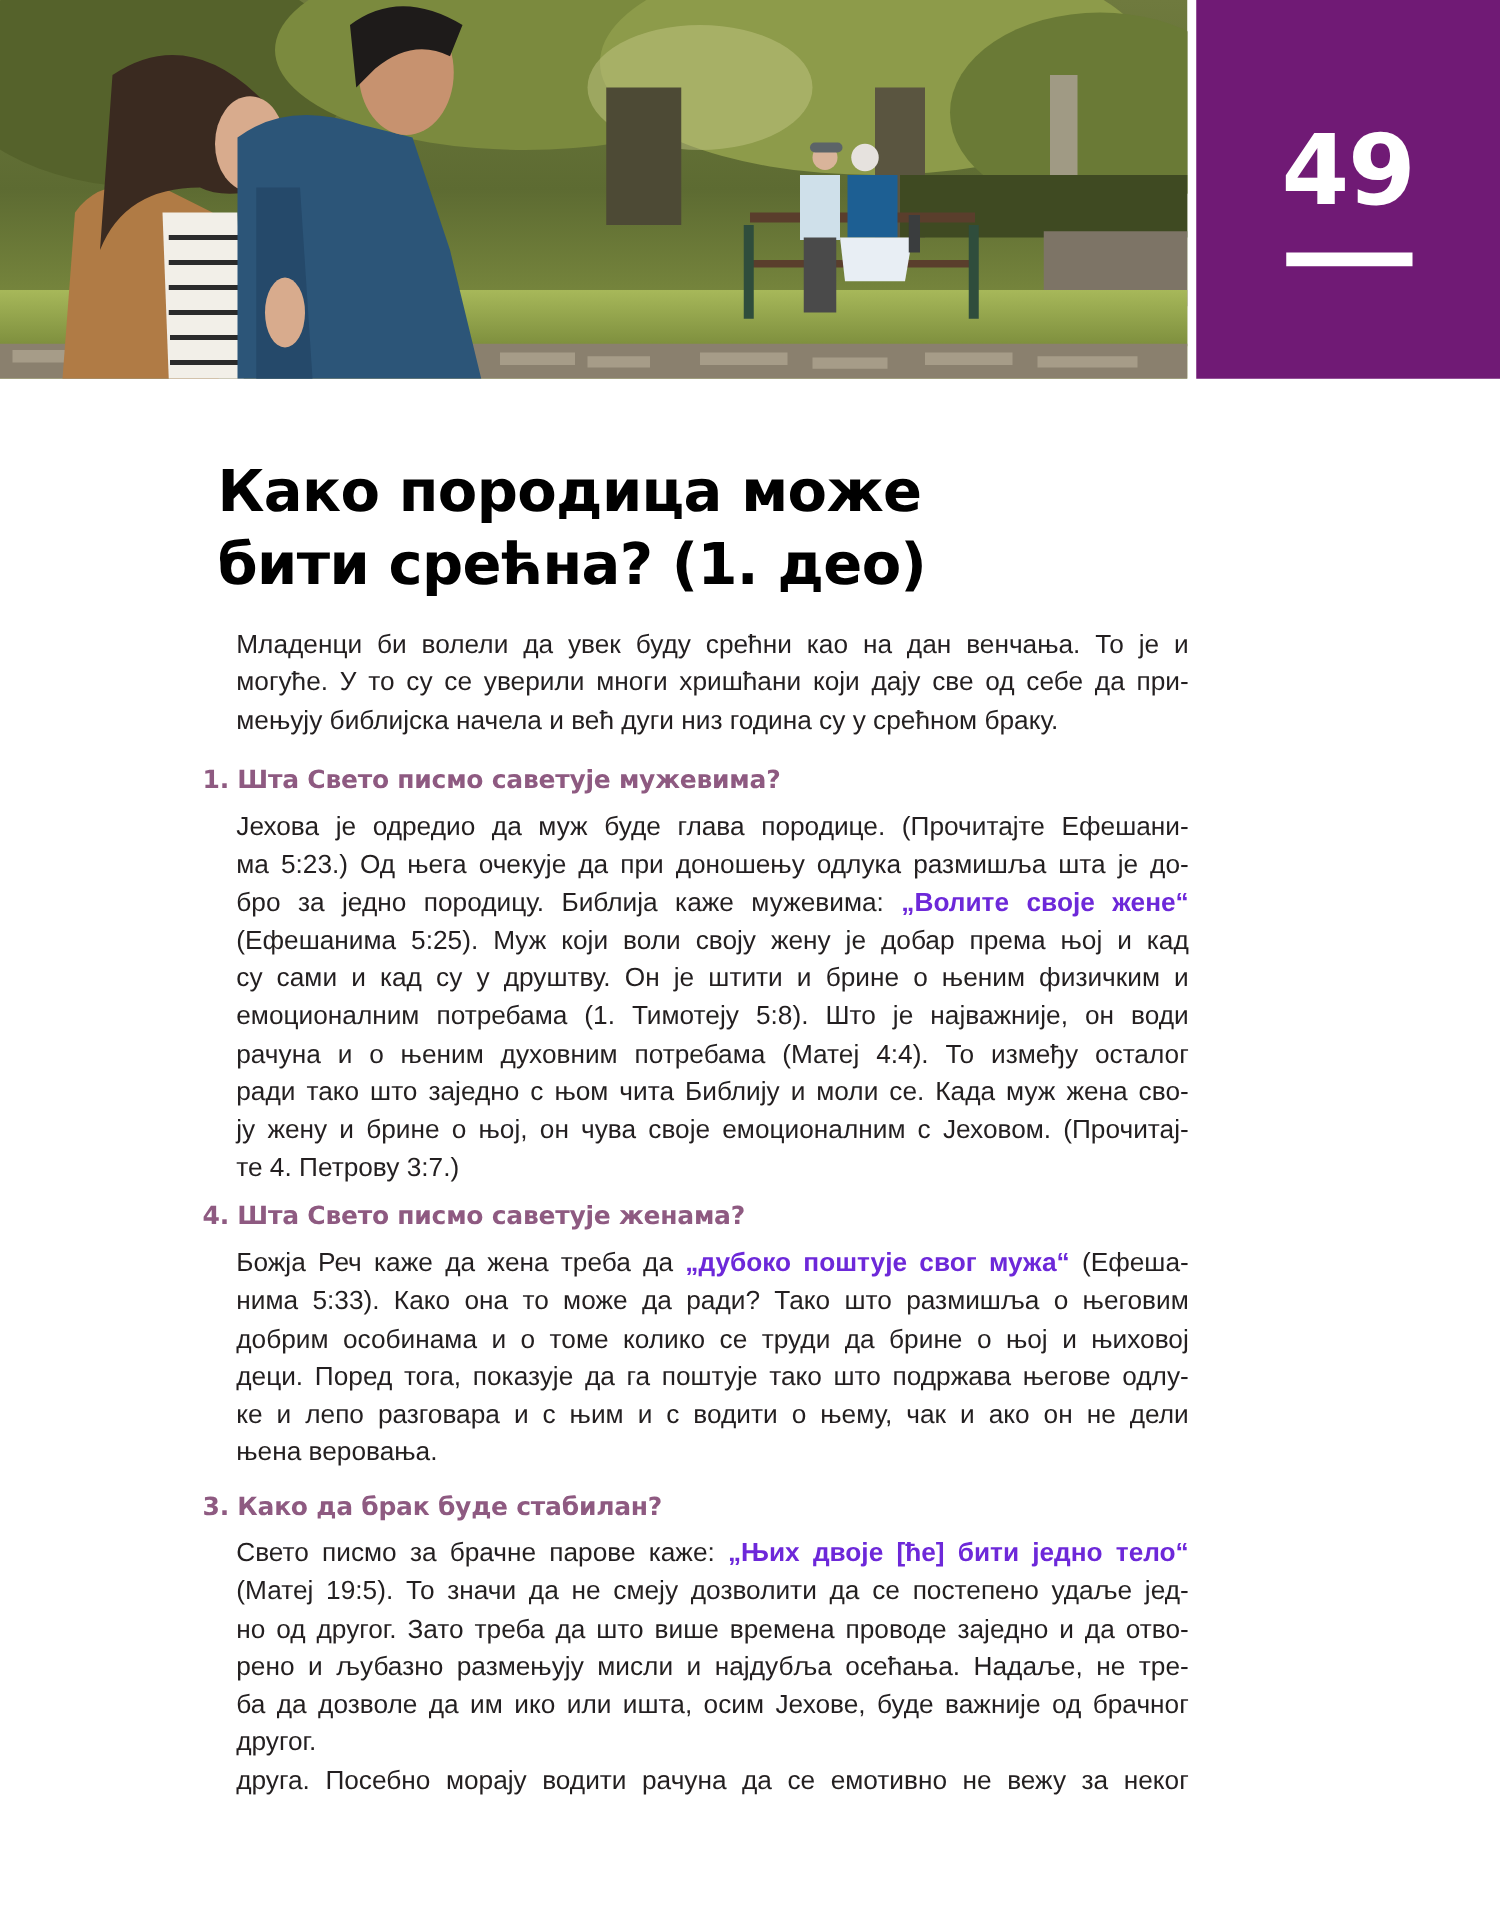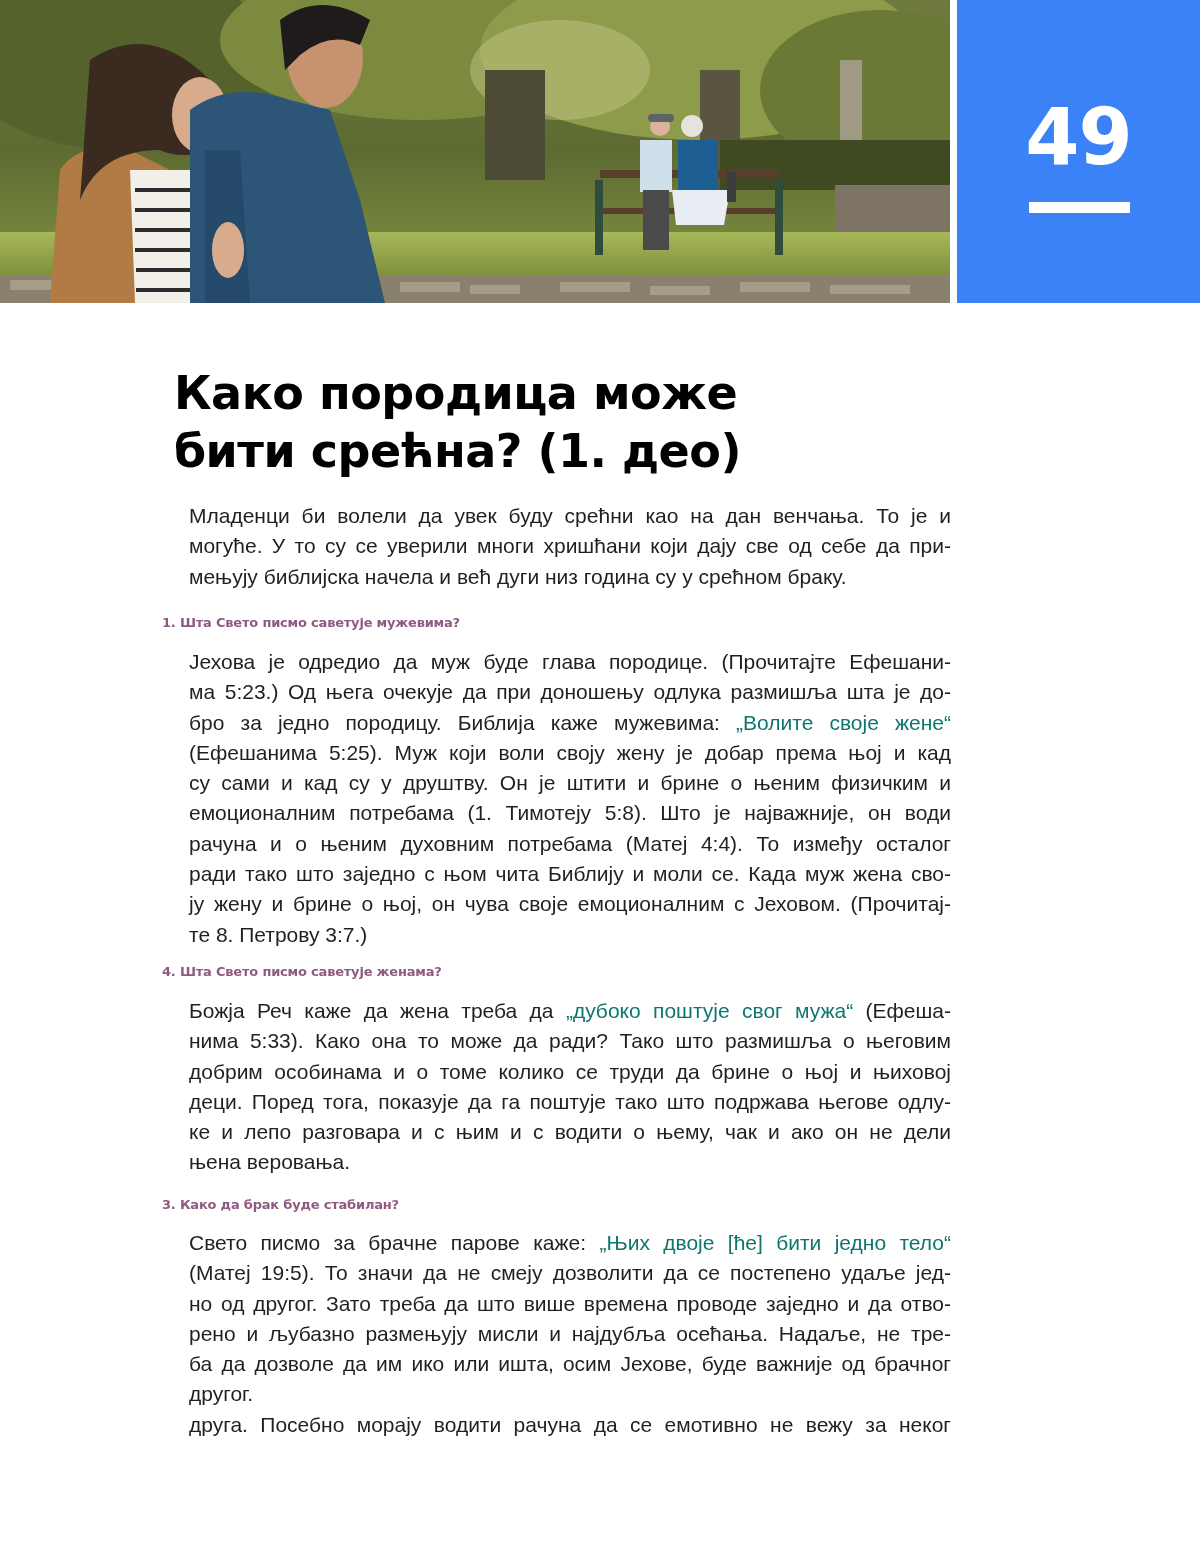--- a/index.html
+++ b/index.html
@@ -4,44 +4,44 @@
   <style>
     html, body { margin: 0; padding: 0; background: #ffffff; }
     body { width: 1200px; height: 1543px; position: relative; overflow: hidden;
       font-family: "DejaVu Sans", sans-serif; color: #231f20; }
 
     
     .hero { position: absolute; left: 0; top: 0; width: 950px; height: 303px; overflow: hidden; }
     .hero svg { display: block; width: 950px; height: 303px; }
 
     .lesson-badge { position: absolute; left: 957px; top: 0; width: 243px; height: 303px;
-      background: #3b82f6; }
+      background: #701a75; }
     .lesson-number { position: absolute; left: 0; right: 0; top: 98px; text-align: center;
       color: #ffffff; font-family: "DejaVu Sans", sans-serif; font-weight: bold;
       font-size: 78px; letter-spacing: -1px; line-height: 1; }
     .lesson-underline { position: absolute; left: 72px; top: 202px; width: 101px; height: 11px;
       background: #ffffff; }
 
     
     .title { position: absolute; left: 162px; top: 352px; width: 760px; margin: 12px;
       font-family: "DejaVu Sans", sans-serif; font-weight: bold; font-size: 46px;
       line-height: 58px; color: #000000; letter-spacing: -0.5px; }
     .title span { display: block; }
 
     
     .content { position: absolute; left: 162px; top: 501px; width: 790px; }
     .para { margin: 0 11px 0 27px; width: 762px; font-family: "Liberation Sans", sans-serif;
       font-size: 21px; line-height: 30.3px; color: #231f20; text-align: justify;
       text-align-last: left; }
     .para .line { display: block; text-align: justify; text-align-last: justify; white-space: nowrap; }
     .para .line.last { text-align-last: left; }
-    .para b { font-weight: normal; color: #0f766e; }
+    .para b { font-weight: bold; color: #6d28d9; }
 
     .q-head { margin: 0; font-family: "DejaVu Sans", sans-serif; font-weight: bold;
-      font-size: 13px; color: #8e5a81; line-height: 24px; letter-spacing: -0.2px; }
+      font-size: 20px; color: #8e5a81; line-height: 24px; letter-spacing: -0.2px; }
 
     .intro { }
     .q1 { position: absolute; top: 110px; left: 0; }
     .p1 { position: absolute; top: 146px; left: 0; }
     .q2 { position: absolute; top: 459px; left: 0; }
     .p2 { position: absolute: top: 495px; }
     .p2 { position: absolute; top: 495px; left: 0; }
     .q3 { position: absolute; top: 692px; left: 0; }
     .p3 { position: absolute; top: 727px; left: 0; }
   </style>
@@ -146,21 +146,21 @@
   <p class="para p1">
     <span class="line">Јехова је одредио да муж буде глава породице. (Прочитајте Ефешани-</span>
     <span class="line">ма 5:23.) Од њега очекује да при доношењу одлука размишља шта је до-</span>
     <span class="line"><span>бро за једно породицу. Библија каже мужевима: </span><b>„Волите своје жене“</b></span>
     <span class="line">(Ефешанима 5:25). Муж који воли своју жену је добар према њој и кад</span>
     <span class="line">су сами и кад су у друштву. Он је штити и брине о њеним физичким и</span>
     <span class="line">емоционалним потребама (1. Тимотеју 5:8). Што је најважније, он води</span>
     <span class="line">рачуна и о њеним духовним потребама (Матеј 4:4). То између осталог</span>
     <span class="line">ради тако што заједно с њом чита Библију и моли се. Када муж жена сво-</span>
     <span class="line">ју жену и брине о њој, он чува своје емоционалним с Јеховом. (Прочитај-</span>
-    <span class="line last">те 8. Петрову 3:7.)</span>
+    <span class="line last">те 4. Петрову 3:7.)</span>
   </p>
 
   <h2 class="q-head q2">4. Шта Свето писмо саветује женама?</h2>
   <p class="para p2">
     <span class="line"><span>Божја Реч каже да жена треба да </span><b>„дубоко поштује свог мужа“</b><span> (Ефеша-</span></span>
     <span class="line">нима 5:33). Како она то може да ради? Тако што размишља о његовим</span>
     <span class="line">добрим особинама и о томе колико се труди да брине о њој и њиховој</span>
     <span class="line">деци. Поред тога, показује да га поштује тако што подржава његове одлу-</span>
     <span class="line">ке и лепо разговара и с њим и с водити о њему, чак и ако он не дели</span>
     <span class="line last">њена веровања.</span>

